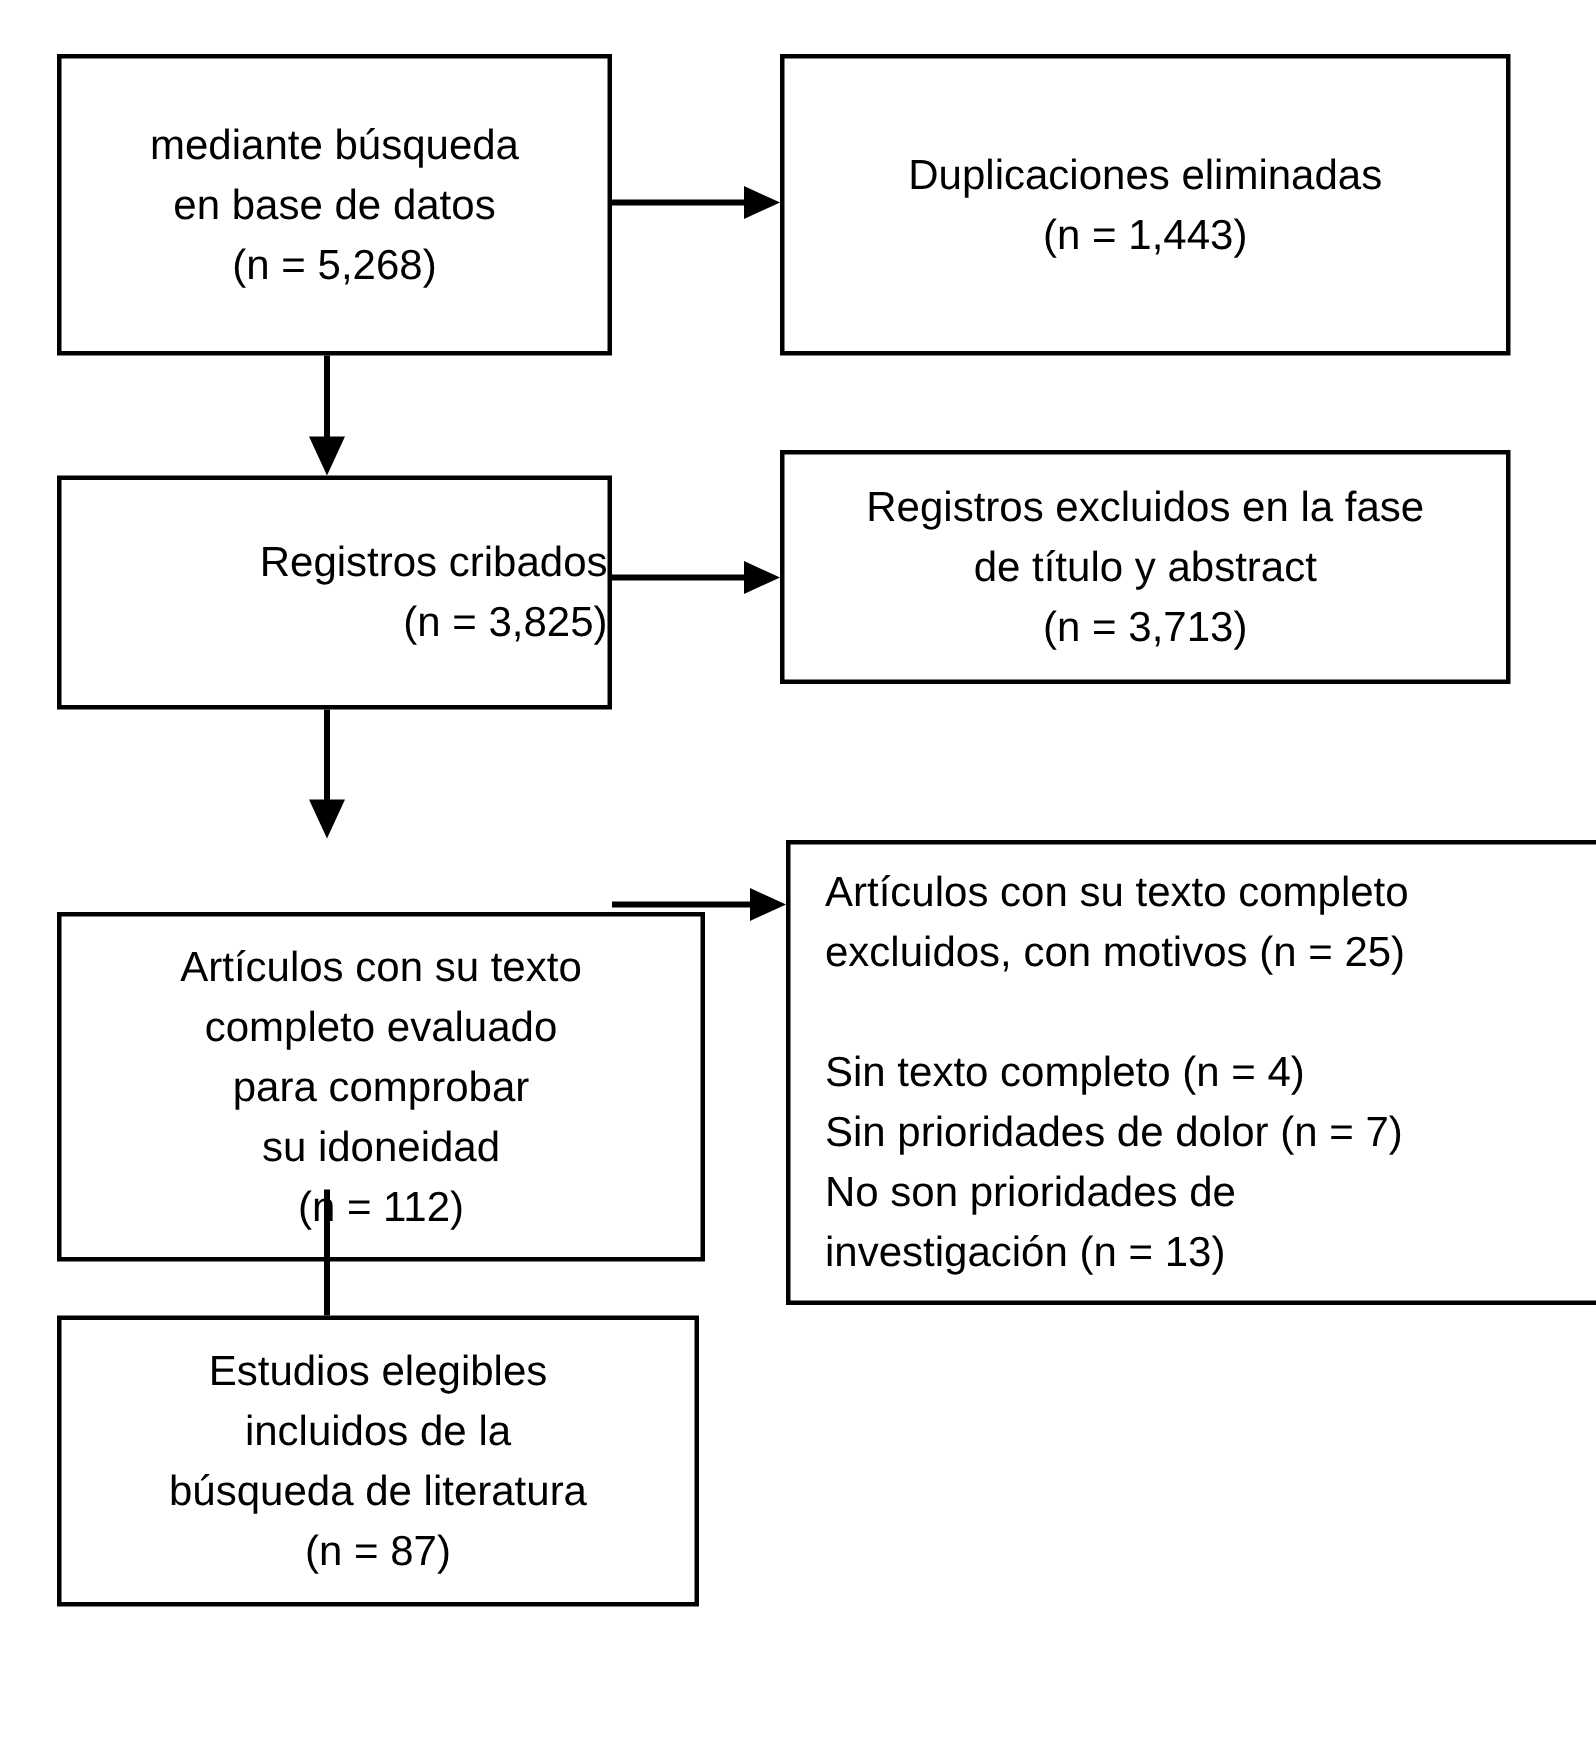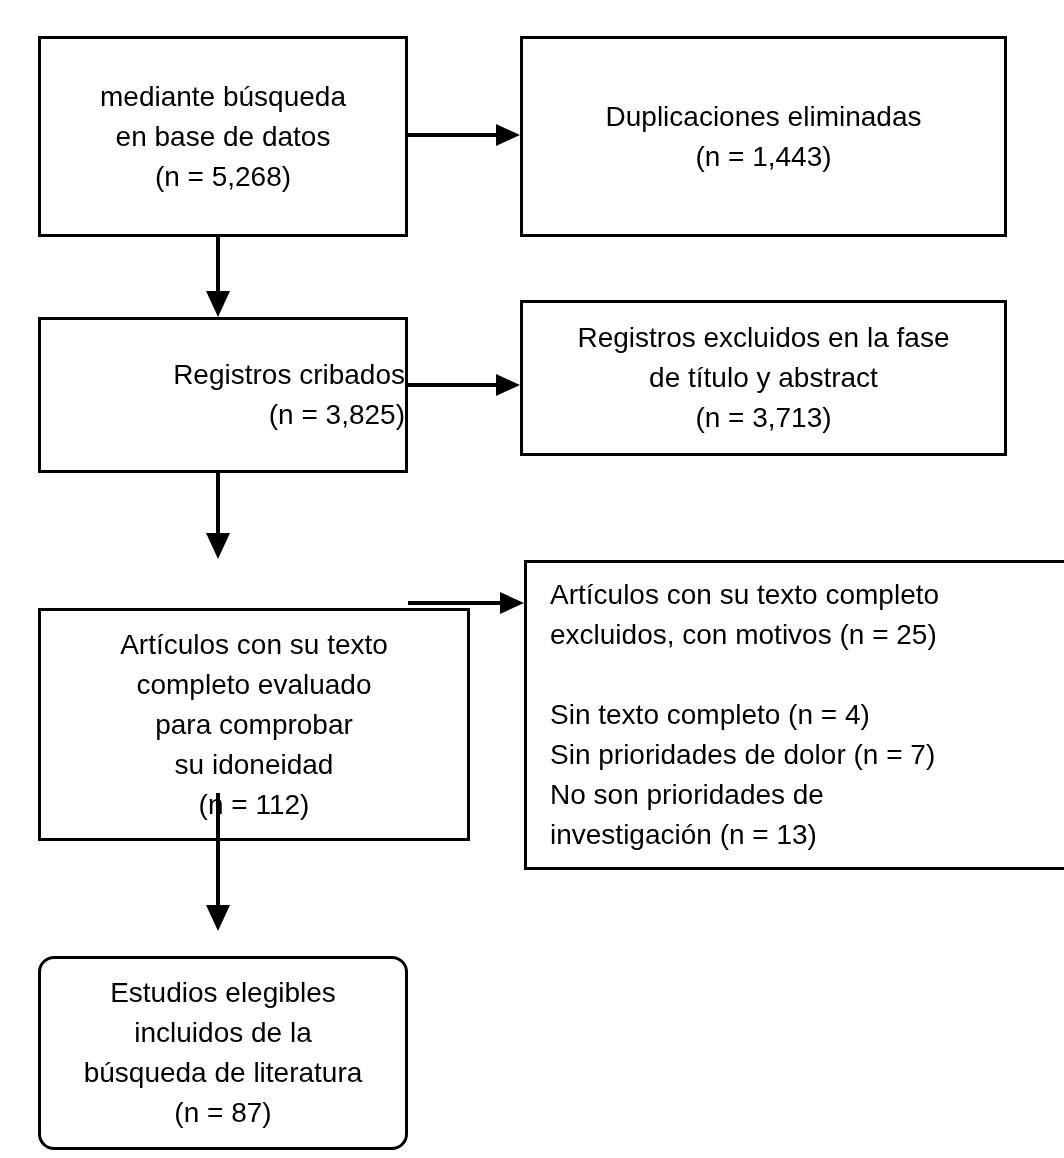--- a/index.html
+++ b/index.html
@@ -117,20 +117,20 @@
     <div class="box-text">No son prioridades de</div>
     <div class="box-text">investigación (n = 13)</div>
   </div>
 
   <div class="line h-line" style="left:408px; top:601px; width:92px;"></div>
   <div class="arrowhead-right" style="left:500px; top:592px;"></div>
 
   <div class="line v-line" style="left:216px; top:793px; width:4px; height:113px;"></div>
   <div class="arrowhead-down" style="left:206px; top:905px;"></div>
 
-  <div class="box" style="left:38px; top:956px; width:370px; height:194px;border-radius:16px;">
+  <div class="box" style="left:38px; top:877px; width:428px; height:194px;">
     <div class="box-text">Estudios elegibles</div>
     <div class="box-text">incluidos de la</div>
     <div class="box-text">búsqueda de literatura</div>
     <div class="box-text">(n = 87)</div>
   </div>
 
 </div>
 
 </body></html>

